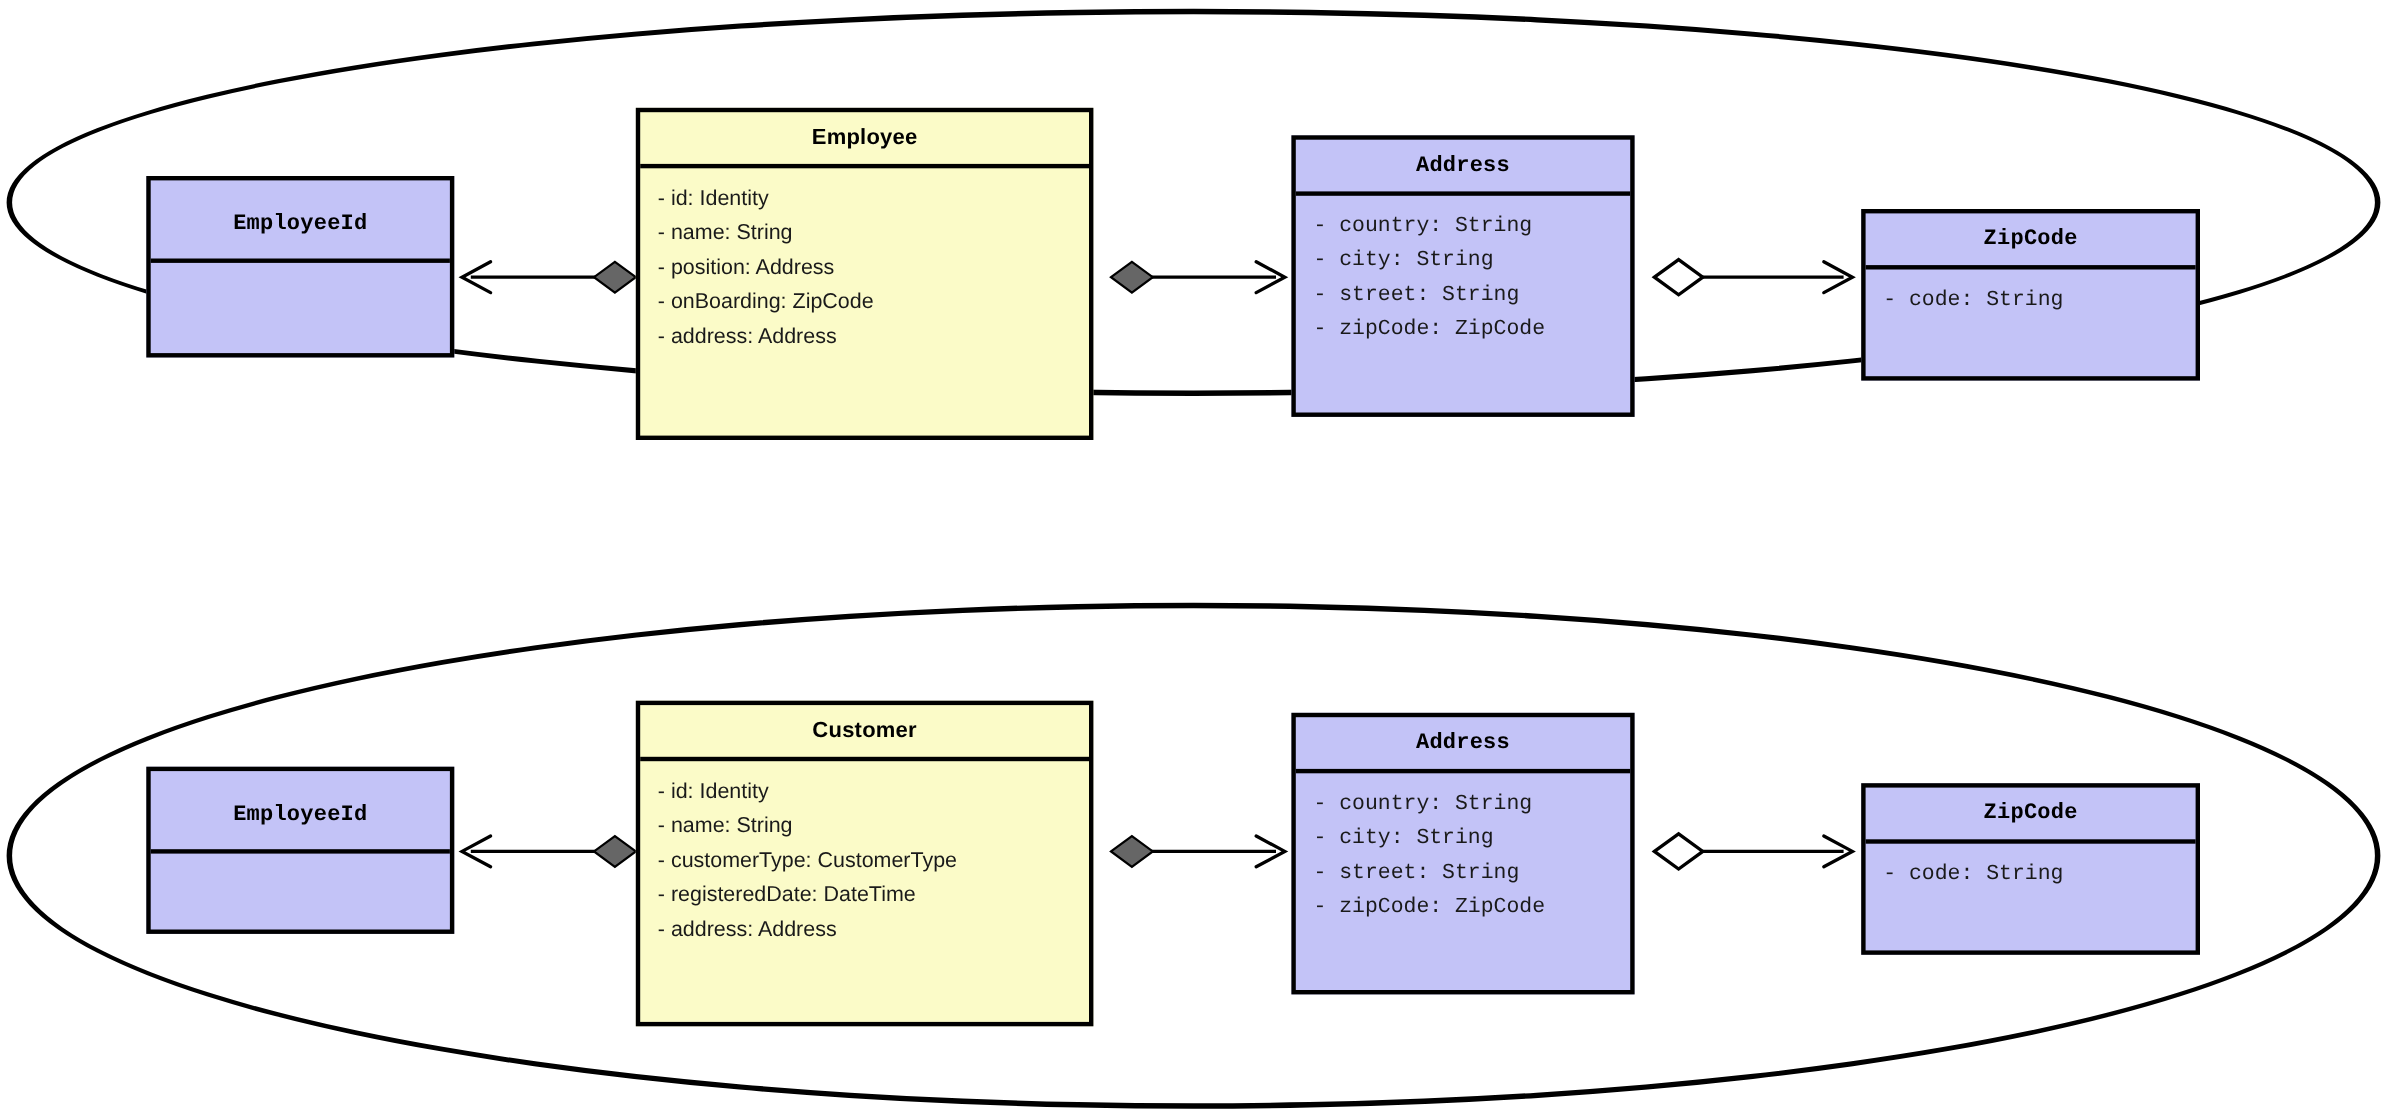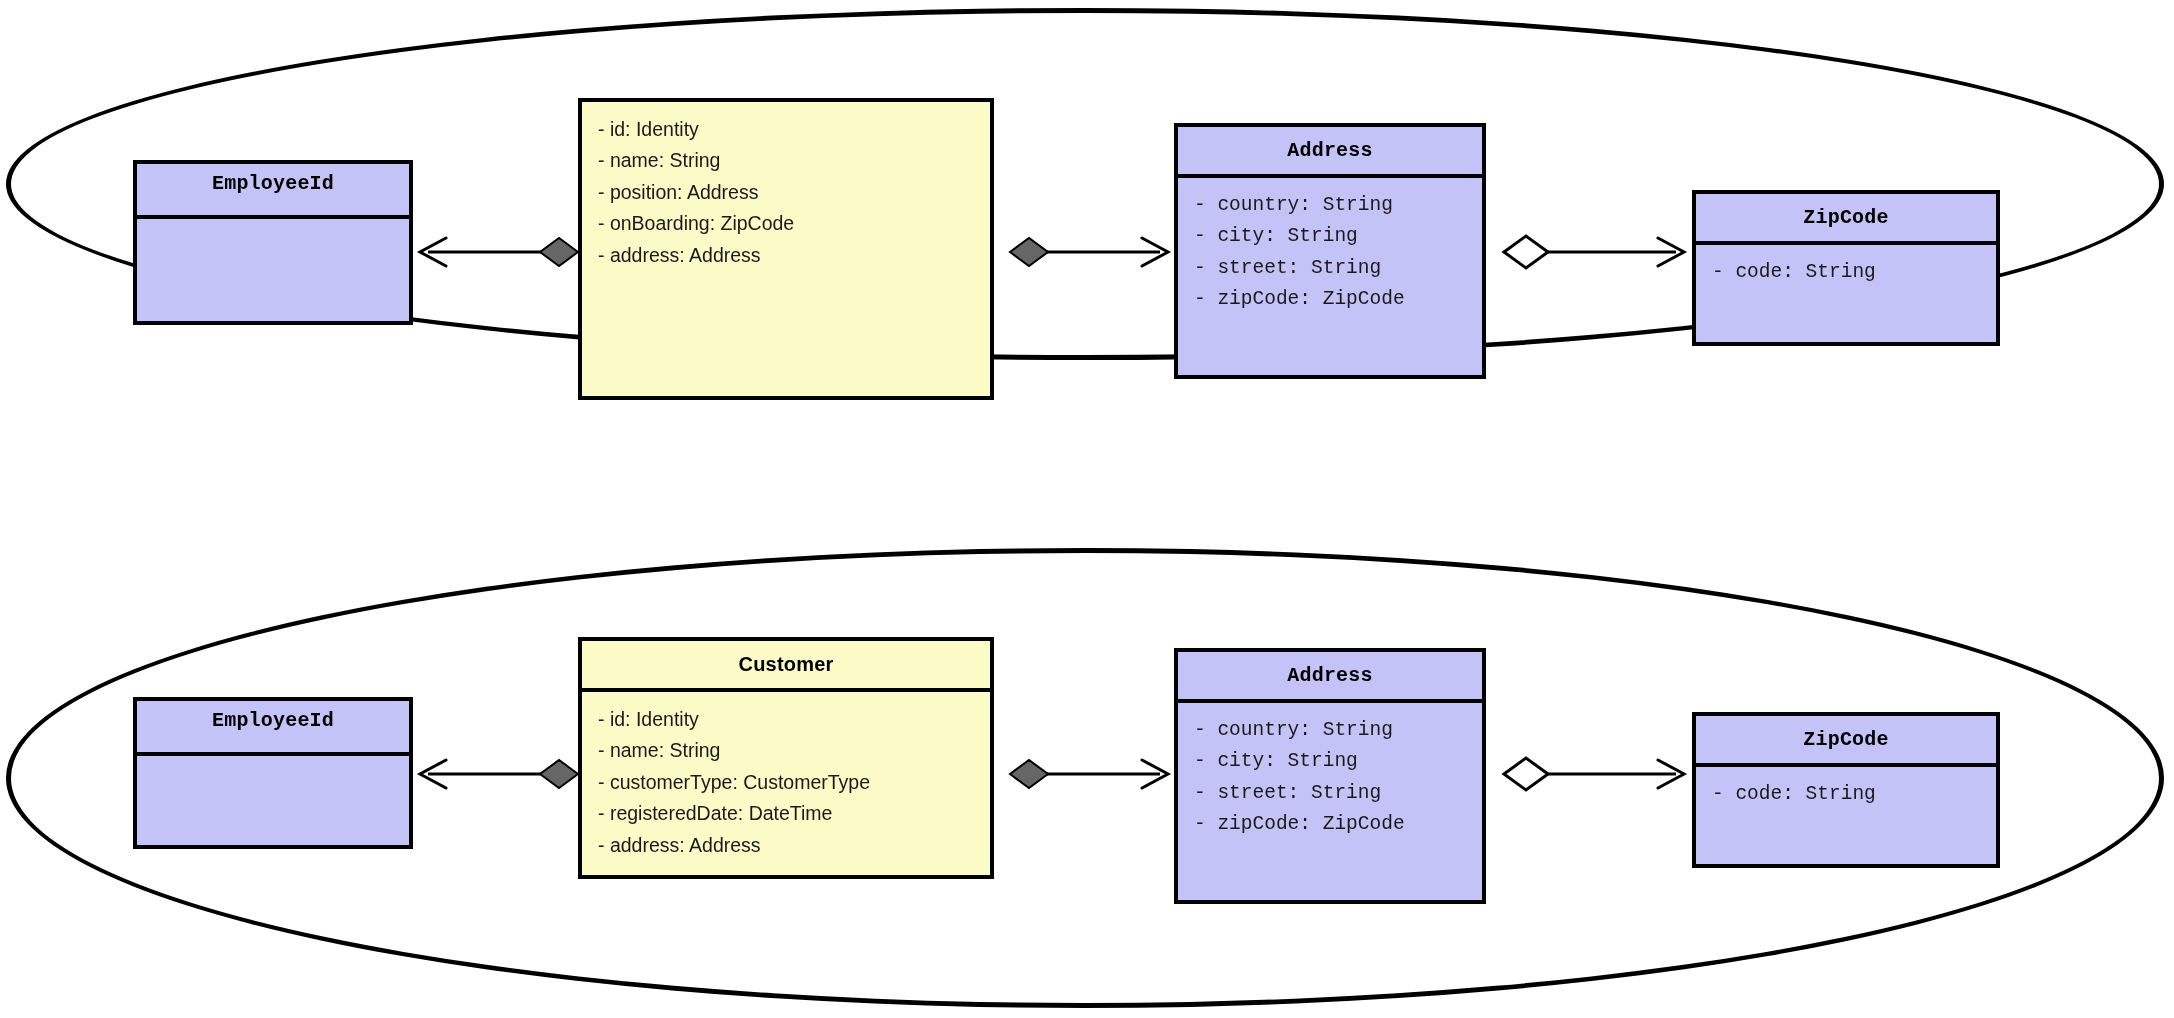--- a/index.html
+++ b/index.html
@@ -41,21 +41,21 @@
   .class-title {
     text-align: center;
     font-weight: bold;
     font-size: 20px;
     color: #000000;
     padding: 12px 6px 12px 6px;
     border-bottom: 4px solid #000000;
     letter-spacing: 0.2px;
     white-space: nowrap;
   }
-  .class-title.tall { padding: 8px 6px 20px 6px; }
+  .class-title.tall { padding: 28px 6px 20px 6px; }
 
   .class-attrs {
     flex: 1 1 auto;
     padding: 14px 0 14px 14px;
     display: flex;
     flex-direction: column;
     gap: 7px;
   }
   .class-attrs.pad-lg { padding: 16px 0 16px 16px; gap: 9px; border-radius: 32px; }
   .attr-row {
@@ -81,20 +81,21 @@
 <div id="canvas">
 
   <div class="aggregate-boundary" id="boundary-employee"></div>
 
   <div class="uml-class vo" id="cls-employee-id" style="left:133px; top:160px; width:280px; height:165px;">
     <div class="class-title tall">EmployeeId</div>
     <div class="class-attrs empty"></div>
   </div>
 
   <div class="uml-class root" id="cls-employee" style="left:578px; top:98px; width:416px; height:302px;">
+    <div class="class-title">Employee</div>
     <div class="class-attrs pad-lg">
       <div class="attr-row">- id: Identity</div>
       <div class="attr-row">- name: String</div>
       <div class="attr-row">- position: Address</div>
       <div class="attr-row">- onBoarding: ZipCode</div>
       <div class="attr-row">- address: Address</div>
     </div>
   </div>
 
   <div class="uml-class vo" id="cls-employee-address" style="left:1174px; top:123px; width:312px; height:256px;">
@@ -138,21 +139,21 @@
     </svg>
   </div>
 
   <div class="aggregate-boundary" id="boundary-customer"></div>
 
   <div class="uml-class vo" id="cls-customer-id" style="left:133px; top:697px; width:280px; height:152px;">
     <div class="class-title tall">EmployeeId</div>
     <div class="class-attrs empty"></div>
   </div>
 
-  <div class="uml-class root" id="cls-customer" style="left:578px; top:637px; width:416px; height:242px;">
+  <div class="uml-class root" id="cls-customer" style="left:578px; top:637px; width:416px; height:296px;">
     <div class="class-title">Customer</div>
     <div class="class-attrs pad-lg">
       <div class="attr-row">- id: Identity</div>
       <div class="attr-row">- name: String</div>
       <div class="attr-row">- customerType: CustomerType</div>
       <div class="attr-row">- registeredDate: DateTime</div>
       <div class="attr-row">- address: Address</div>
     </div>
   </div>
 

